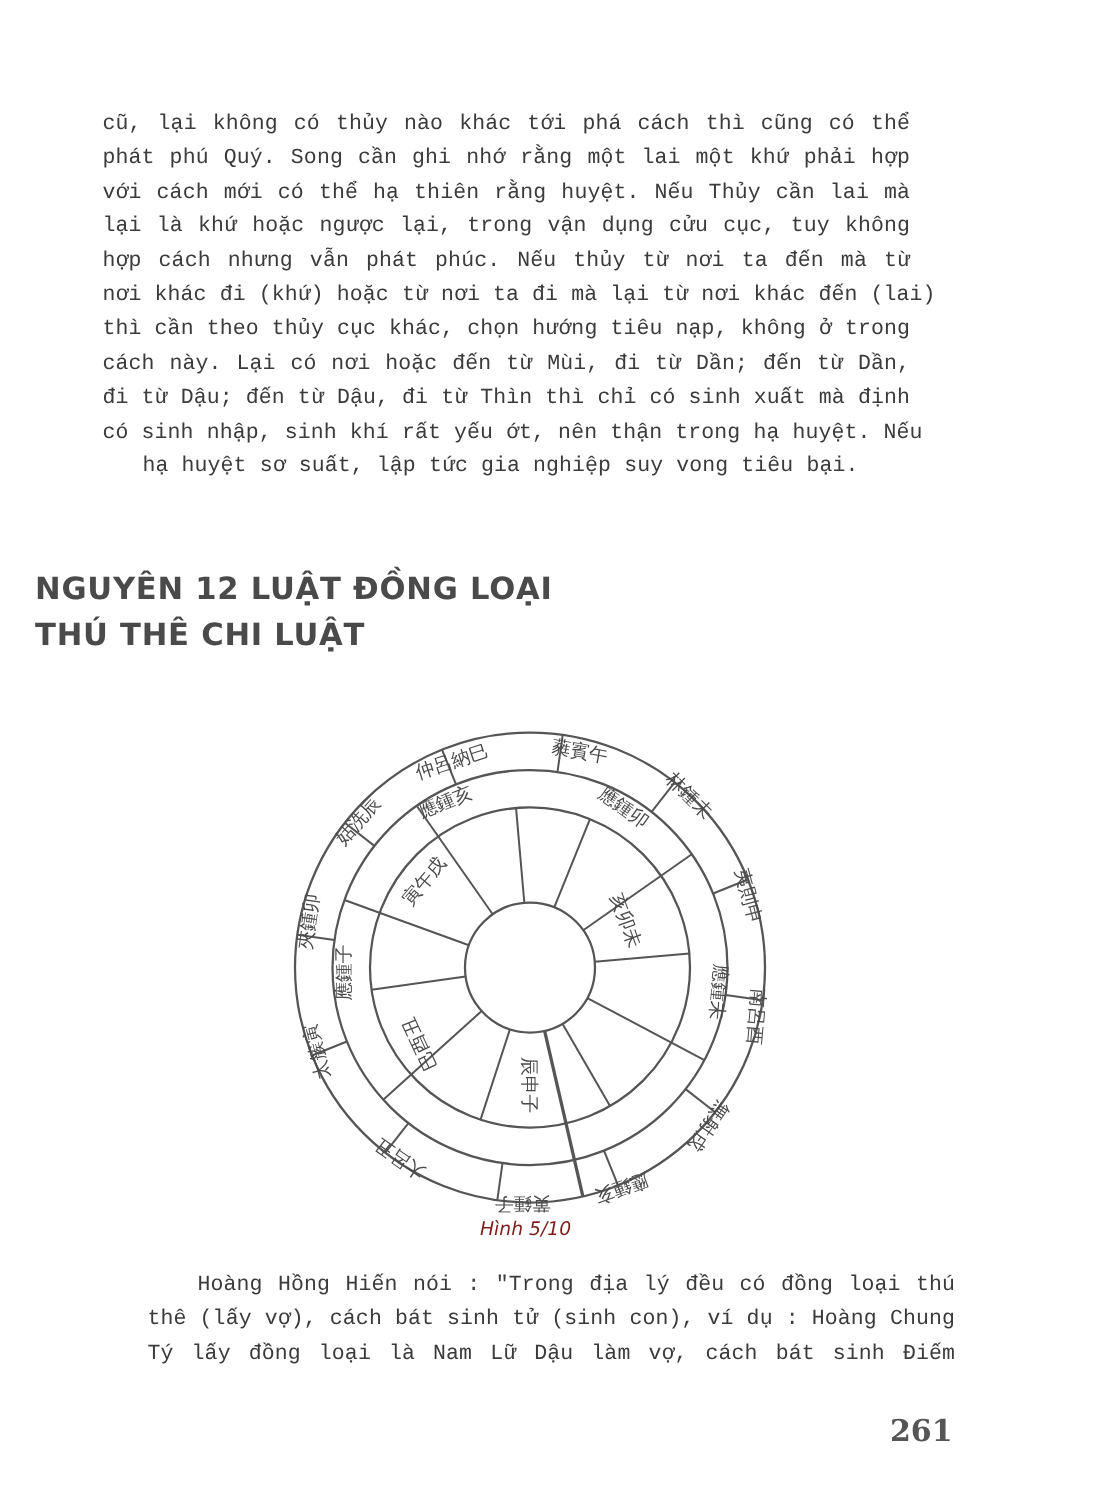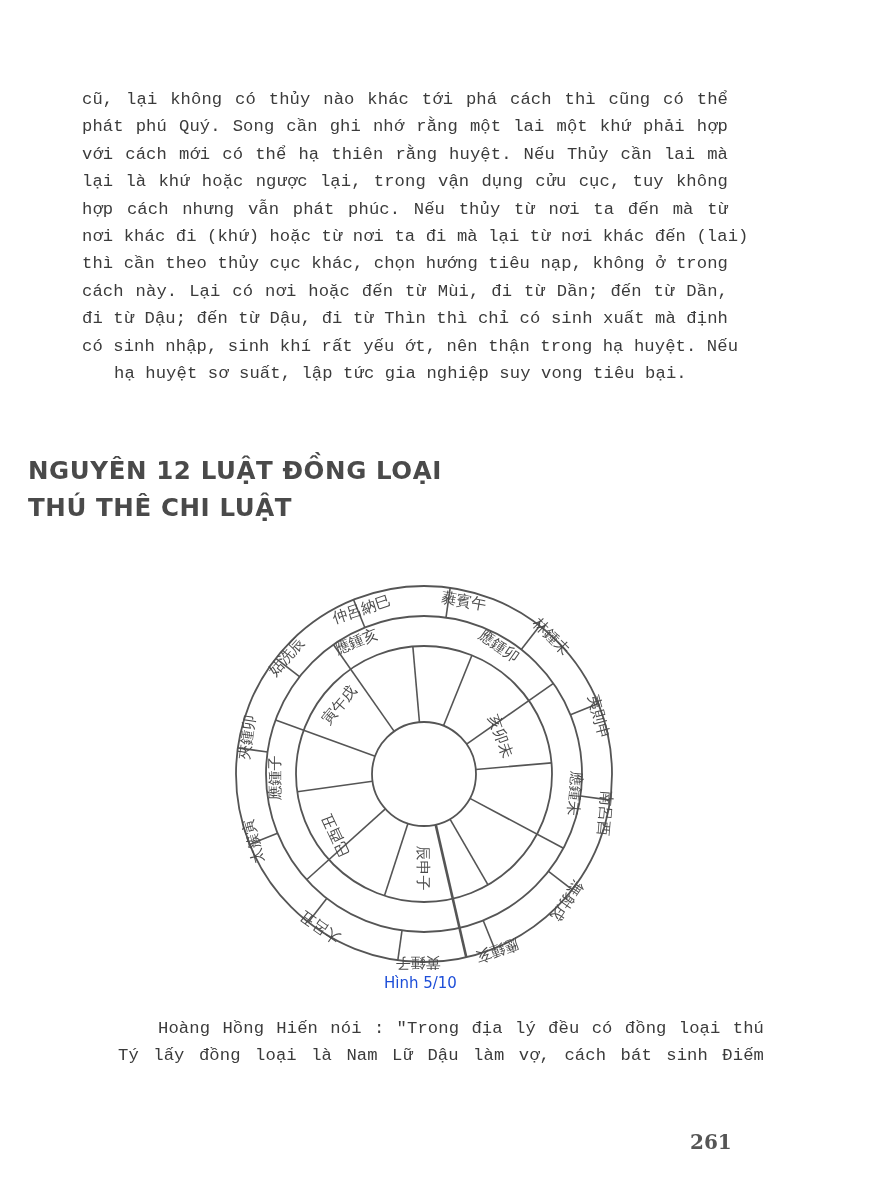--- a/index.html
+++ b/index.html
@@ -41,31 +41,32 @@
   .heading span { display: block; }
   .diagram {
     position: absolute;
     left: 228px; top: 578px;
     width: 392px; height: 392px;
   }
   .caption {
     position: absolute;
     top: 974px; left: 384px;
     font-family: "DejaVu Sans", sans-serif;
+    font-style: italic;
     font-size: 15px;
-    color: #1d4ed8;
+    color: #7f1d1d;
   }
   .para2 { top: 1015px; margin-left: 36px; }
   .para2 .indent { padding-left: 40px; }
   .page-number {
     position: absolute;
-    top: 1130px; left: 690px;
+    top: 1130px; left: 712px;
     font-family: "DejaVu Serif", serif;
     font-weight: bold;
-    font-size: 20px;
+    font-size: 24px;
     color: #555;
   }
   .glyph { font-family: "DejaVu Sans", sans-serif; fill: #4a4a4a; font-size: 15px; }
 </style>
 </head>
 <body>
 
 <div class="page">
 
   <div class="para para1">
@@ -150,17 +151,18 @@
       <text x="268" y="160" transform="rotate(70 268 160)">亥卯未</text>
       <text x="190" y="290" transform="rotate(90 190 290)">辰申子</text>
       <text x="112" y="255" transform="rotate(-115 112 255)">巳酉丑</text>
     </g>
   </svg>
 
   <div class="caption">Hình 5/10</div>
 
   <div class="para para2">
     <span class="line indent">Hoàng Hồng Hiến nói : "Trong địa lý đều có đồng loại thú</span>
+    <span class="line">thê (lấy vợ), cách bát sinh tử (sinh con), ví dụ : Hoàng Chung</span>
     <span class="line">Tý lấy đồng loại là Nam Lữ Dậu làm vợ, cách bát sinh Điếm</span>
   </div>
 
   <div class="page-number">261</div>
 </div>
 
 </body></html>

